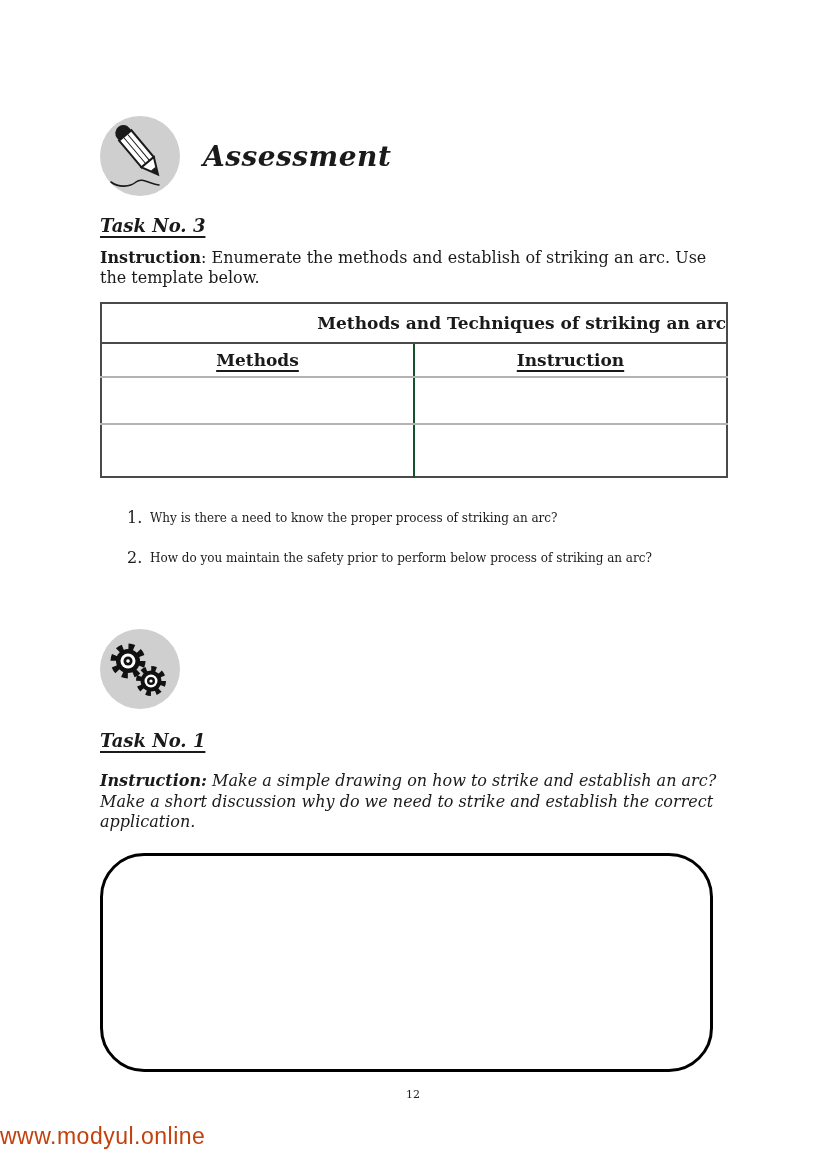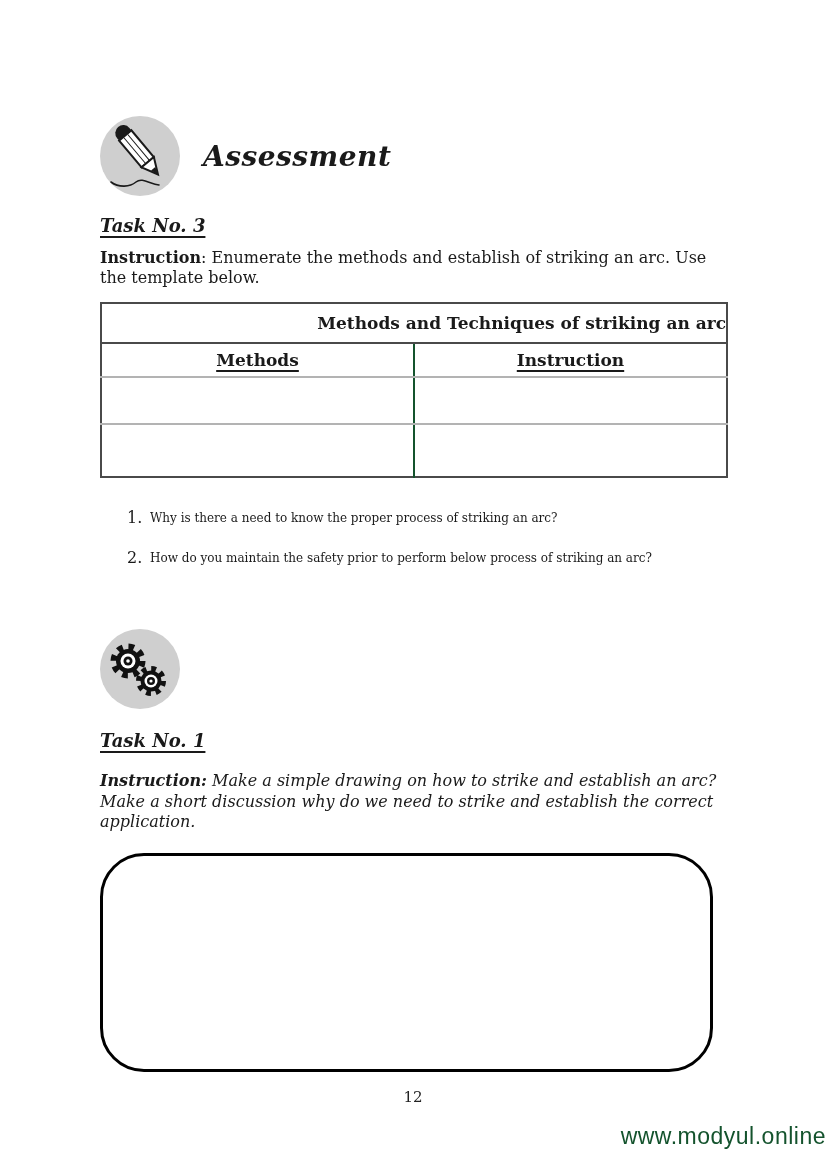--- a/index.html
+++ b/index.html
@@ -82,25 +82,25 @@
     position:absolute; left:100px; top:845px;
     width:613px; height:219px;
     border:3px solid #000000;
     border-radius:44px;
     background:#ffffff;
   }
 
   
   .page-number {
     position:absolute; top:1080px; left:0; width:826px;
-    text-align:center; font-size:15px; color:#222222;
+    text-align:center; font-size:11px; color:#222222;
   }
   .watermark {
     position:absolute; top:1115px; left:0; width:826px;
-    text-align:right; font-size:23px; color:#14532d;
+    text-align:left; font-size:23px; color:#c2410c;
     font-family:"Liberation Sans", sans-serif;
     letter-spacing:0.5px;
   }
 </style>
 </head>
 <body>
 
 <div class="page">
 
   <div class="section-hdr hdr-assessment">

